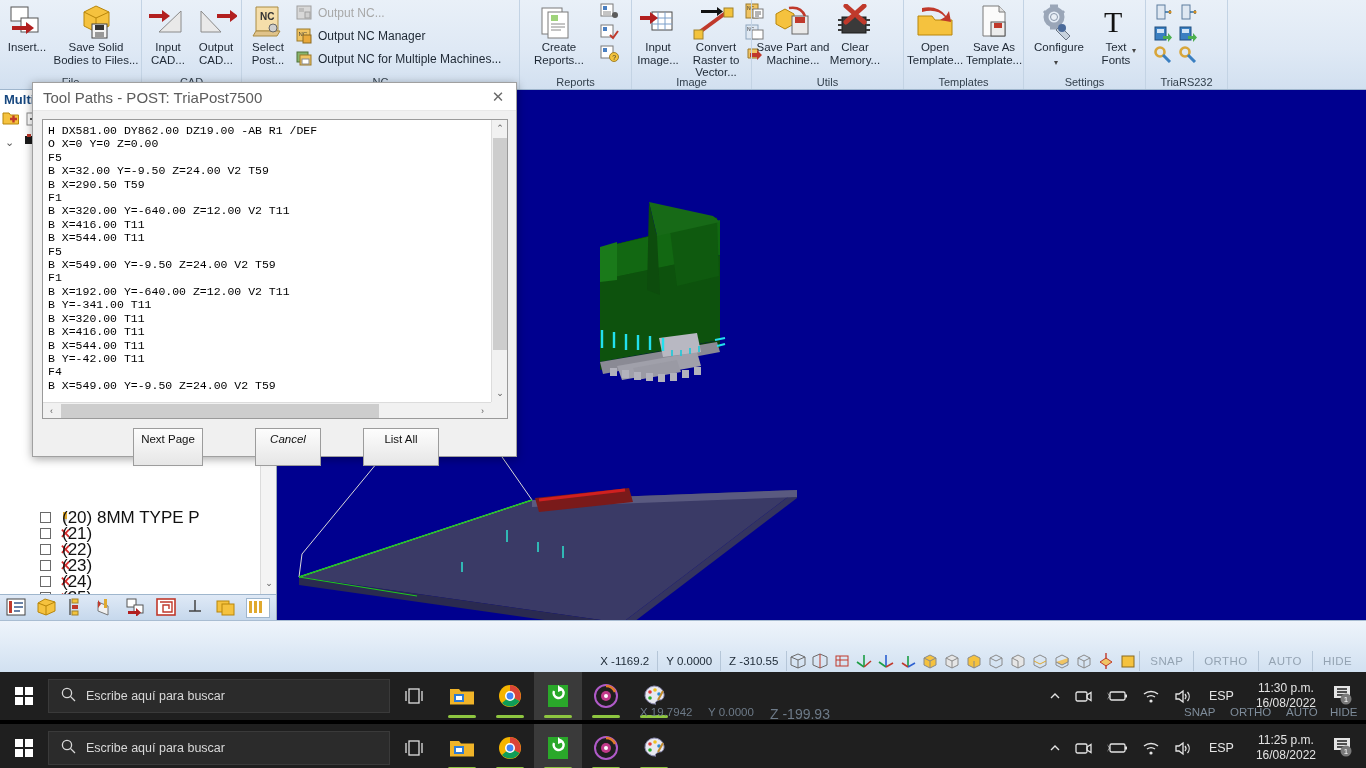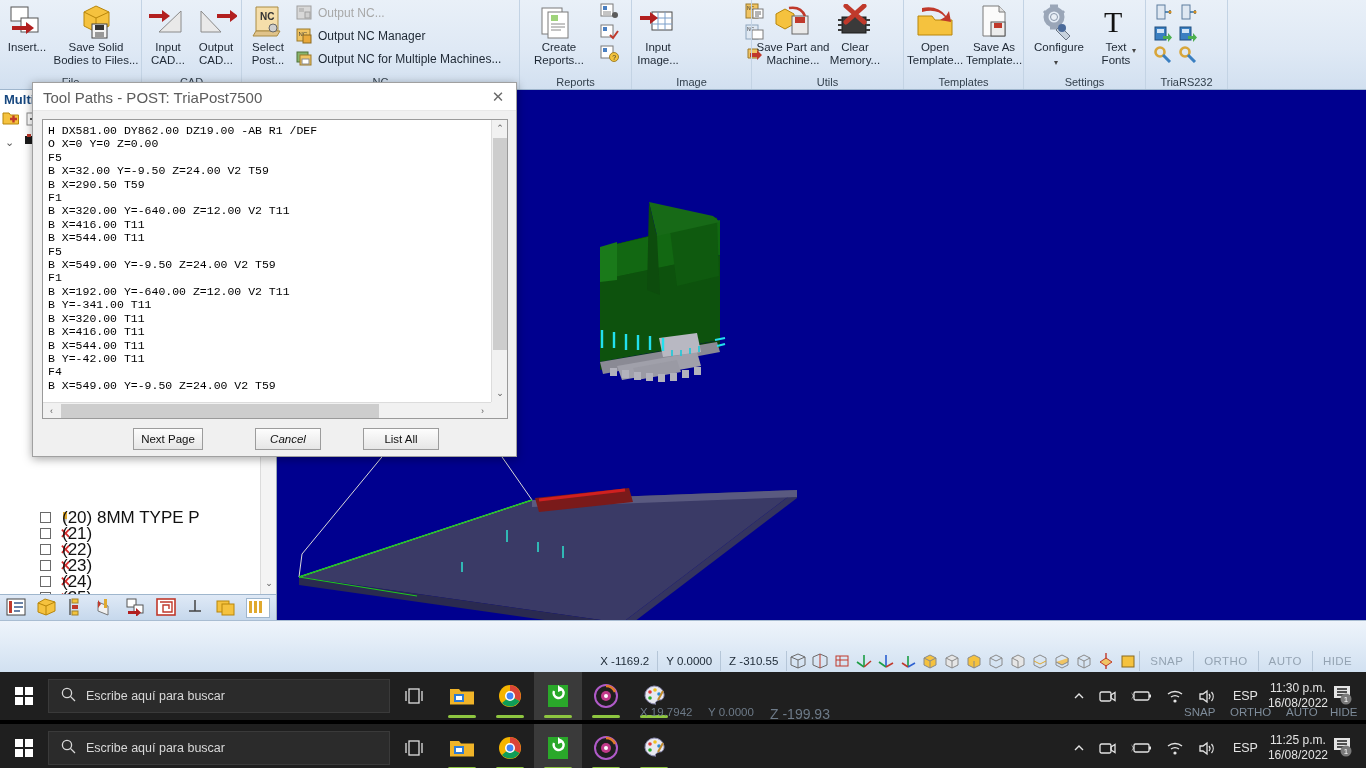--- a/index.html
+++ b/index.html
@@ -111,21 +111,21 @@
     width:342px; height:34px; background:#2b2b2b; border:1px solid #3a3a3a;
     display:flex; align-items:center; color:#d8d8d8; font-size:12.5px;
   }
   .tb-search .mag { margin:0 10px 0 12px; }
   .tb-ico { width:48px; height:48px; display:flex; align-items:center; justify-content:center; position:relative; }
   .tb-ico.active { background:#3a3a3a; }
   .tb-ico .under { position:absolute; bottom:2px; left:10px; width:28px; height:3px; background:#8ec640; border-radius:2px; }
   .tray { margin-left:auto; display:flex; align-items:center; height:48px; padding-right:4px; color:#e4e4e4; }
   .tray .ti { margin:0 7px; display:flex; align-items:center; }
   .tray .lang { font-size:12.5px; margin:0 10px; }
-  .tray .clock { font-size:12px; line-height:15px; text-align:center; margin:0 0; }
+  .tray .clock { font-size:12px; line-height:15px; text-align:center; margin:0 12px; }
   .tray .notif { margin:0 8px 0 4px; position:relative; }
 
   
   .dialog {
     position:absolute; left:32px; top:82px; width:485px; height:375px;
     background:#f0f0f0; border:1px solid #a0a0a0;
     box-shadow: 0 2px 9px rgba(0,0,0,.35);
   }
   .dlg-title {
     position:absolute; left:0; top:0; right:0; height:28px; background:#fff;
@@ -157,21 +157,21 @@
   .dv-scroll .thumb { position:absolute; left:1px; width:14px; background:#cdcdcd; }
   .dh-scroll {
     position:absolute; left:0; right:16px; bottom:0; height:16px; background:#f1f1f1;
     border-top:1px solid #dcdcdc;
   }
   .dh-scroll .arr { position:absolute; top:0; width:17px; height:16px; text-align:center; font-size:9px; color:#5a5a5a; line-height:16px; }
   .dh-scroll .thumb { position:absolute; top:1px; height:14px; background:#cdcdcd; }
   .dlg-corner { position:absolute; right:0; bottom:0; width:16px; height:16px; background:#f1f1f1; }
   .dlg-btns { position:absolute; left:0; right:0; top:345px; height:30px; }
   .dbtn {
-    position:absolute; top:0; height:22px; line-height:20px; text-align:center;
+    position:absolute; top:0; height:38px; line-height:20px; text-align:center;
     background:linear-gradient(180deg,#fdfdfd,#e6e6e6);
     border:1px solid #9c9c9c; font-size:11.5px; color:#111; cursor:default;
   }
 </style>
 </head>
 <body>
 
 <div id="root">
 
   <div class="ribbon">
@@ -338,20 +338,31 @@
     <div class="rgroup" style="left:632px;width:120px;">
       <div class="rbtn" style="left:2px;width:48px;">
         <span class="ricon">
           <svg width="40" height="36" viewBox="0 0 40 36">
             <rect x="14" y="8" width="20" height="18" fill="#fff" stroke="#4a4a4a"></rect>
             <path d="M14 14 h20 M14 20 h20 M20 8 v18 M27 8 v18" stroke="#7a9ec9"></path>
             <path d="M2 12 h10 v-4 l8 6 -8 6 v-4 H2z" fill="#b21f1f"></path>
           </svg>
         </span>
         <span class="rtext">Input Image...</span>
+      </div>
+      <div class="rbtn" style="left:50px;width:68px;">
+        <span class="ricon">
+          <svg width="46" height="36" viewBox="0 0 46 36">
+            <path d="M4 30 L34 8" stroke="#c0392b" stroke-width="4"></path>
+            <rect x="1" y="26" width="9" height="9" fill="#f3c33c" stroke="#a2822a"></rect>
+            <rect x="31" y="4" width="9" height="9" fill="#f3c33c" stroke="#a2822a"></rect>
+            <path d="M8 6 h16 v-3 l6 4.5 -6 4.5 v-3 H8z" fill="#111"></path>
+          </svg>
+        </span>
+        <span class="rtext">Convert Raster to Vector...</span>
       </div>
       <div class="glabel">Image</div>
     </div>
 
     <div class="rgroup" style="left:752px;width:152px;">
       <div class="rbtn" style="left:2px;width:78px;">
         <span class="ricon">
           <svg width="42" height="36" viewBox="0 0 42 36">
             <path d="M4 10 L13 5 L22 10 L22 20 L13 25 L4 20 Z" fill="#f5c23e" stroke="#b8860b"></path>
             <rect x="20" y="12" width="16" height="18" fill="#e9e9e9" stroke="#666"></rect>

